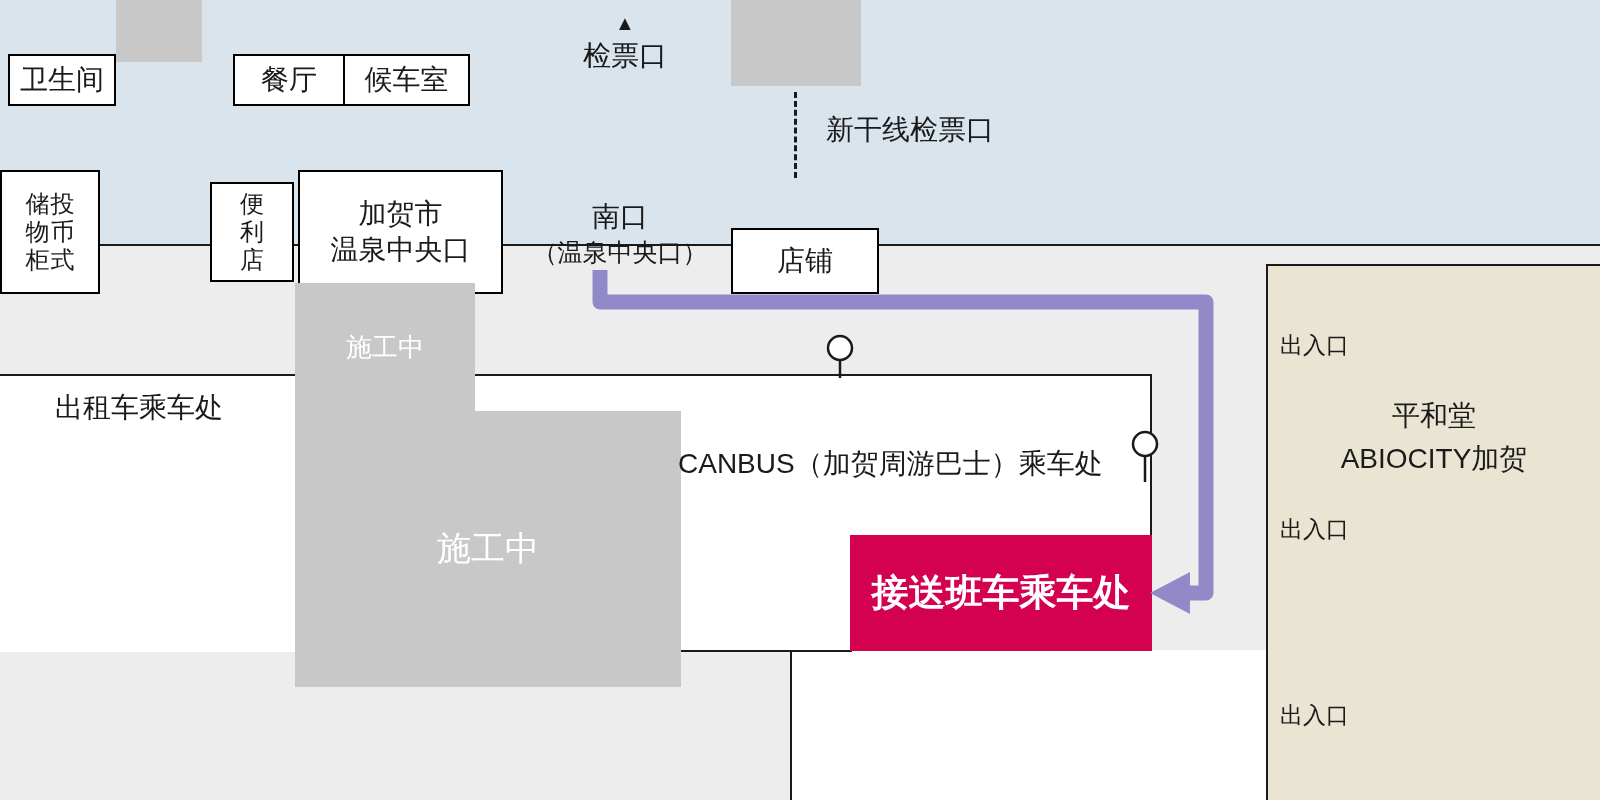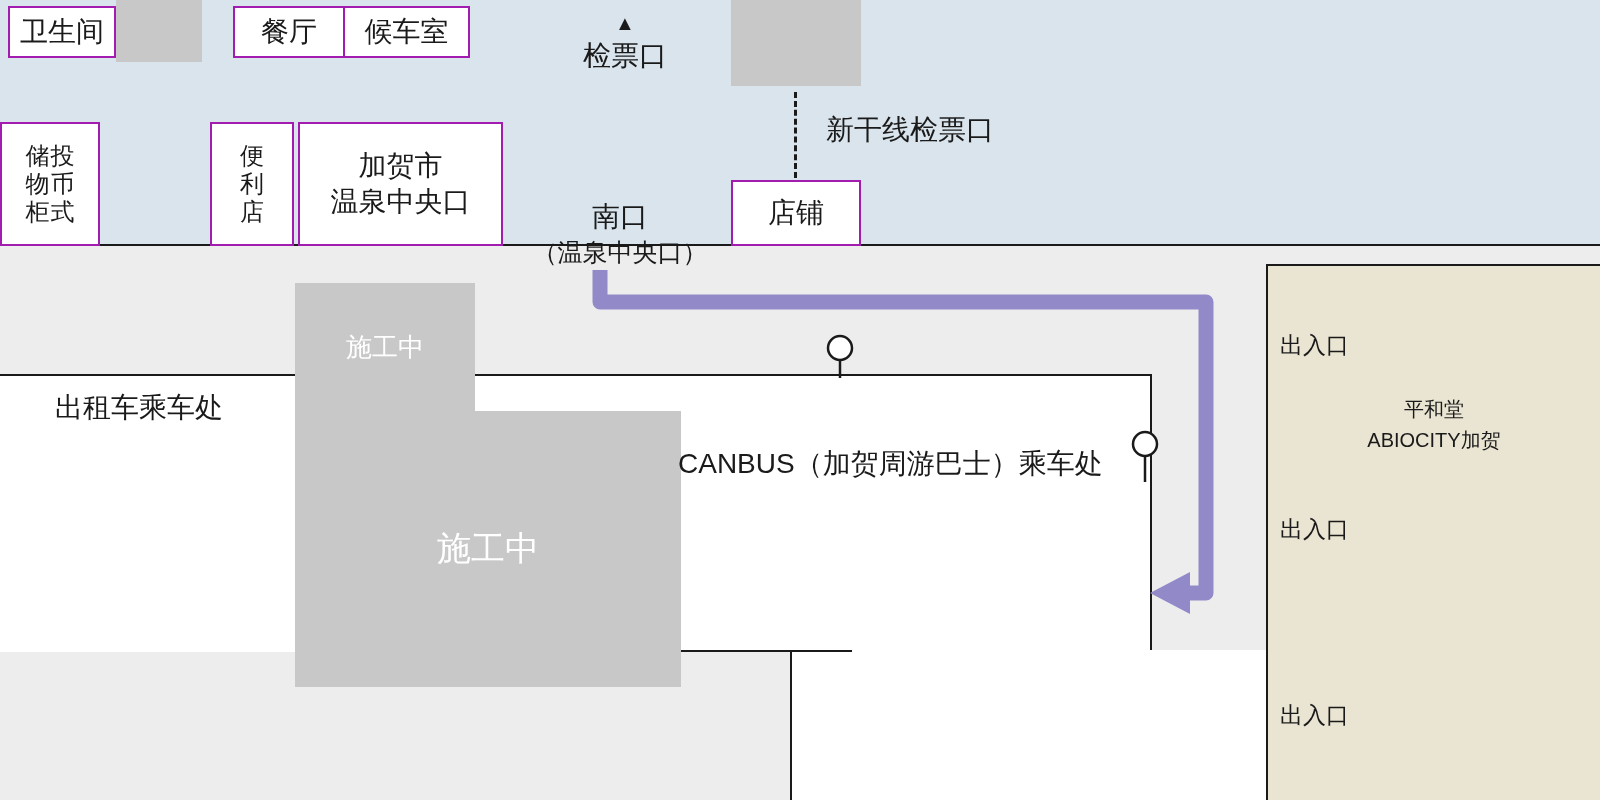--- a/index.html
+++ b/index.html
@@ -6,44 +6,44 @@
   #stage{
     position:relative;width:1600px;height:800px;overflow:hidden;
     background:#ededed;
     font-family:"Liberation Sans","DejaVu Sans",sans-serif;
     color:#1a1a1a;
   }
   .abs{position:absolute;}
   
   .station-band{left:0;top:0;width:1600px;height:246px;background:#d9e4ec;border-bottom:2px solid #1a1a1a;box-sizing:border-box;}
   
-  .wbox{background:#ffffff;border:2px solid #a21caf;box-sizing:border-box;
+  .wbox{background:#ffffff;border:2px solid #000000;box-sizing:border-box;
         display:flex;align-items:center;justify-content:center;text-align:center;
-        font-size:28px;line-height:1.3;}
+        font-size:28px;line-height:1.3;margin-top:48px;}
   .gbox{background:#c8c8c8;box-sizing:border-box;}
   .lbl{white-space:nowrap;font-size:28px;line-height:1.3;}
   .center{text-align:center;}
   .vtext{width:1.05em;word-break:break-all;line-height:1.18;font-size:24px;text-align:center;}
   .lockers-inner{display:flex;justify-content:center;}
   
   .roadway{left:0;top:374px;width:1152px;height:278px;background:#ffffff;
            border-top:2px solid #1a1a1a;border-right:2px solid #1a1a1a;box-sizing:border-box;}
   .bottom-road{left:790px;top:650px;width:478px;height:150px;background:#ffffff;
                border-left:2px solid #1a1a1a;box-sizing:border-box;}
   .hline-650{left:680px;top:650px;width:172px;height:0;border-top:2px solid #1a1a1a;}
   .construction{display:flex;align-items:center;justify-content:center;color:#ffffff;margin-top:37px;}
   .cons-small{left:295px;top:246px;width:180px;height:128px;font-size:26px;}
   .cons-large{left:295px;top:374px;width:386px;height:276px;font-size:34px;}
   .shuttle{left:850px;top:535px;width:302px;height:116px;background:#d40050;
            display:flex;align-items:center;justify-content:center;z-index:4;}
   .shuttle span{color:#ffffff;font-size:37px;font-weight:bold;white-space:nowrap;}
   
   .abiocity{left:1266px;top:264px;width:334px;height:536px;background:#e9e5d2;
             border-left:2px solid #1a1a1a;border-top:2px solid #1a1a1a;box-sizing:border-box;}
-  .abiocity-label{width:100%;margin-top:128px;text-align:center;font-size:20px;line-height:1.55;}
+  .abiocity-label{width:100%;margin-top:128px;text-align:center;font-size:28px;line-height:1.55;}
   .entrance{font-size:23px;white-space:nowrap;z-index:3;}
   
   .dash-v{left:794px;top:92px;height:86px;width:0;border-left:3px dashed #1a1a1a;}
   .marker{font-size:20px;text-align:center;}
   svg.route{left:0;top:0;width:1600px;height:800px;pointer-events:none;z-index:5;}
   .icon-svg{z-index:3;}
 </style>
 </head>
 <body>
 
@@ -70,36 +70,36 @@
   <div class="abs gbox" style="left:731px;top:0;width:130px;height:86px;"></div>
   <div class="abs dash-v"></div>
   <div class="abs lbl" style="left:826px;top:112px;">新干线检票口</div>
 
   <div class="abs wbox" style="left:0;top:122px;width:100px;height:124px;">
     <div class="lockers-inner">
       <div class="vtext">储物柜</div>
       <div class="vtext">投币式</div>
     </div>
   </div>
-  <div class="abs wbox" style="left:210px;top:122px;width:84px;height:124px;">
+  <div class="abs wbox" style="left:210px;top:134px;width:84px;height:100px;">
     <div class="vtext">便利店</div>
   </div>
   <div class="abs wbox" style="left:298px;top:122px;width:205px;height:124px;">
     <div>
       <div>加贺市</div>
       <div>温泉中央口</div>
     </div>
   </div>
 
   <div class="abs center" style="left:520px;top:198px;width:200px;z-index:3;">
     <div style="font-size:28px;">南口</div>
     <div style="font-size:25px;">（温泉中央口）</div>
   </div>
 
-  <div class="abs wbox" style="left:731px;top:180px;width:130px;height:66px;z-index:2;">
+  <div class="abs wbox" style="left:731px;top:180px;width:148px;height:66px;z-index:2;">
     <span>店铺</span>
   </div>
 
   <div class="abs roadway"></div>
   <div class="abs bottom-road"></div>
   <div class="abs hline-650"></div>
 
   <div class="abs gbox construction cons-small">
     <span>施工中</span>
   </div>
@@ -113,20 +113,23 @@
     <circle cx="18" cy="14" r="12" fill="#ffffff" stroke="#1a1a1a" stroke-width="2.5"></circle>
     <line x1="18" y1="26" x2="18" y2="44" stroke="#1a1a1a" stroke-width="2.5"></line>
   </svg>
 
   <div class="abs lbl" style="left:678px;top:446px;z-index:3;">CANBUS（加贺周游巴士）乘车处</div>
   <svg class="abs icon-svg" style="left:1127px;top:430px;" width="36" height="54">
     <circle cx="18" cy="14" r="12" fill="#ffffff" stroke="#1a1a1a" stroke-width="2.5"></circle>
     <line x1="18" y1="26" x2="18" y2="52" stroke="#1a1a1a" stroke-width="2.5"></line>
   </svg>
 
+  <div class="abs shuttle">
+    <span>接送班车乘车处</span>
+  </div>
 
   <div class="abs abiocity">
     <div class="abiocity-label">
       <div>平和堂</div>
       <div>ABIOCITY加贺</div>
     </div>
   </div>
   <div class="abs entrance" style="left:1280px;top:330px;">出入口</div>
   <div class="abs entrance" style="left:1280px;top:514px;">出入口</div>
   <div class="abs entrance" style="left:1280px;top:700px;">出入口</div>

